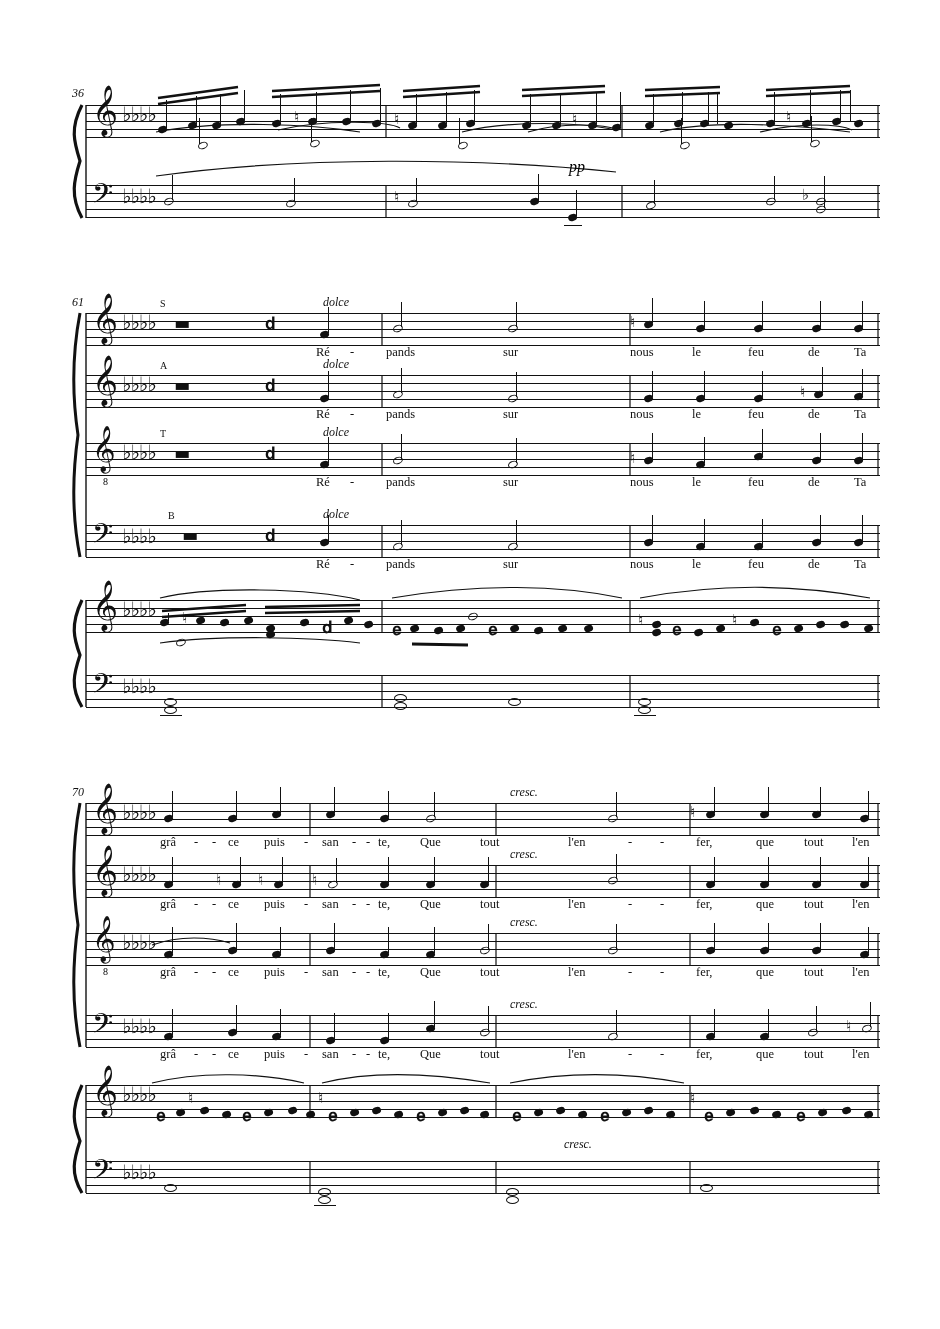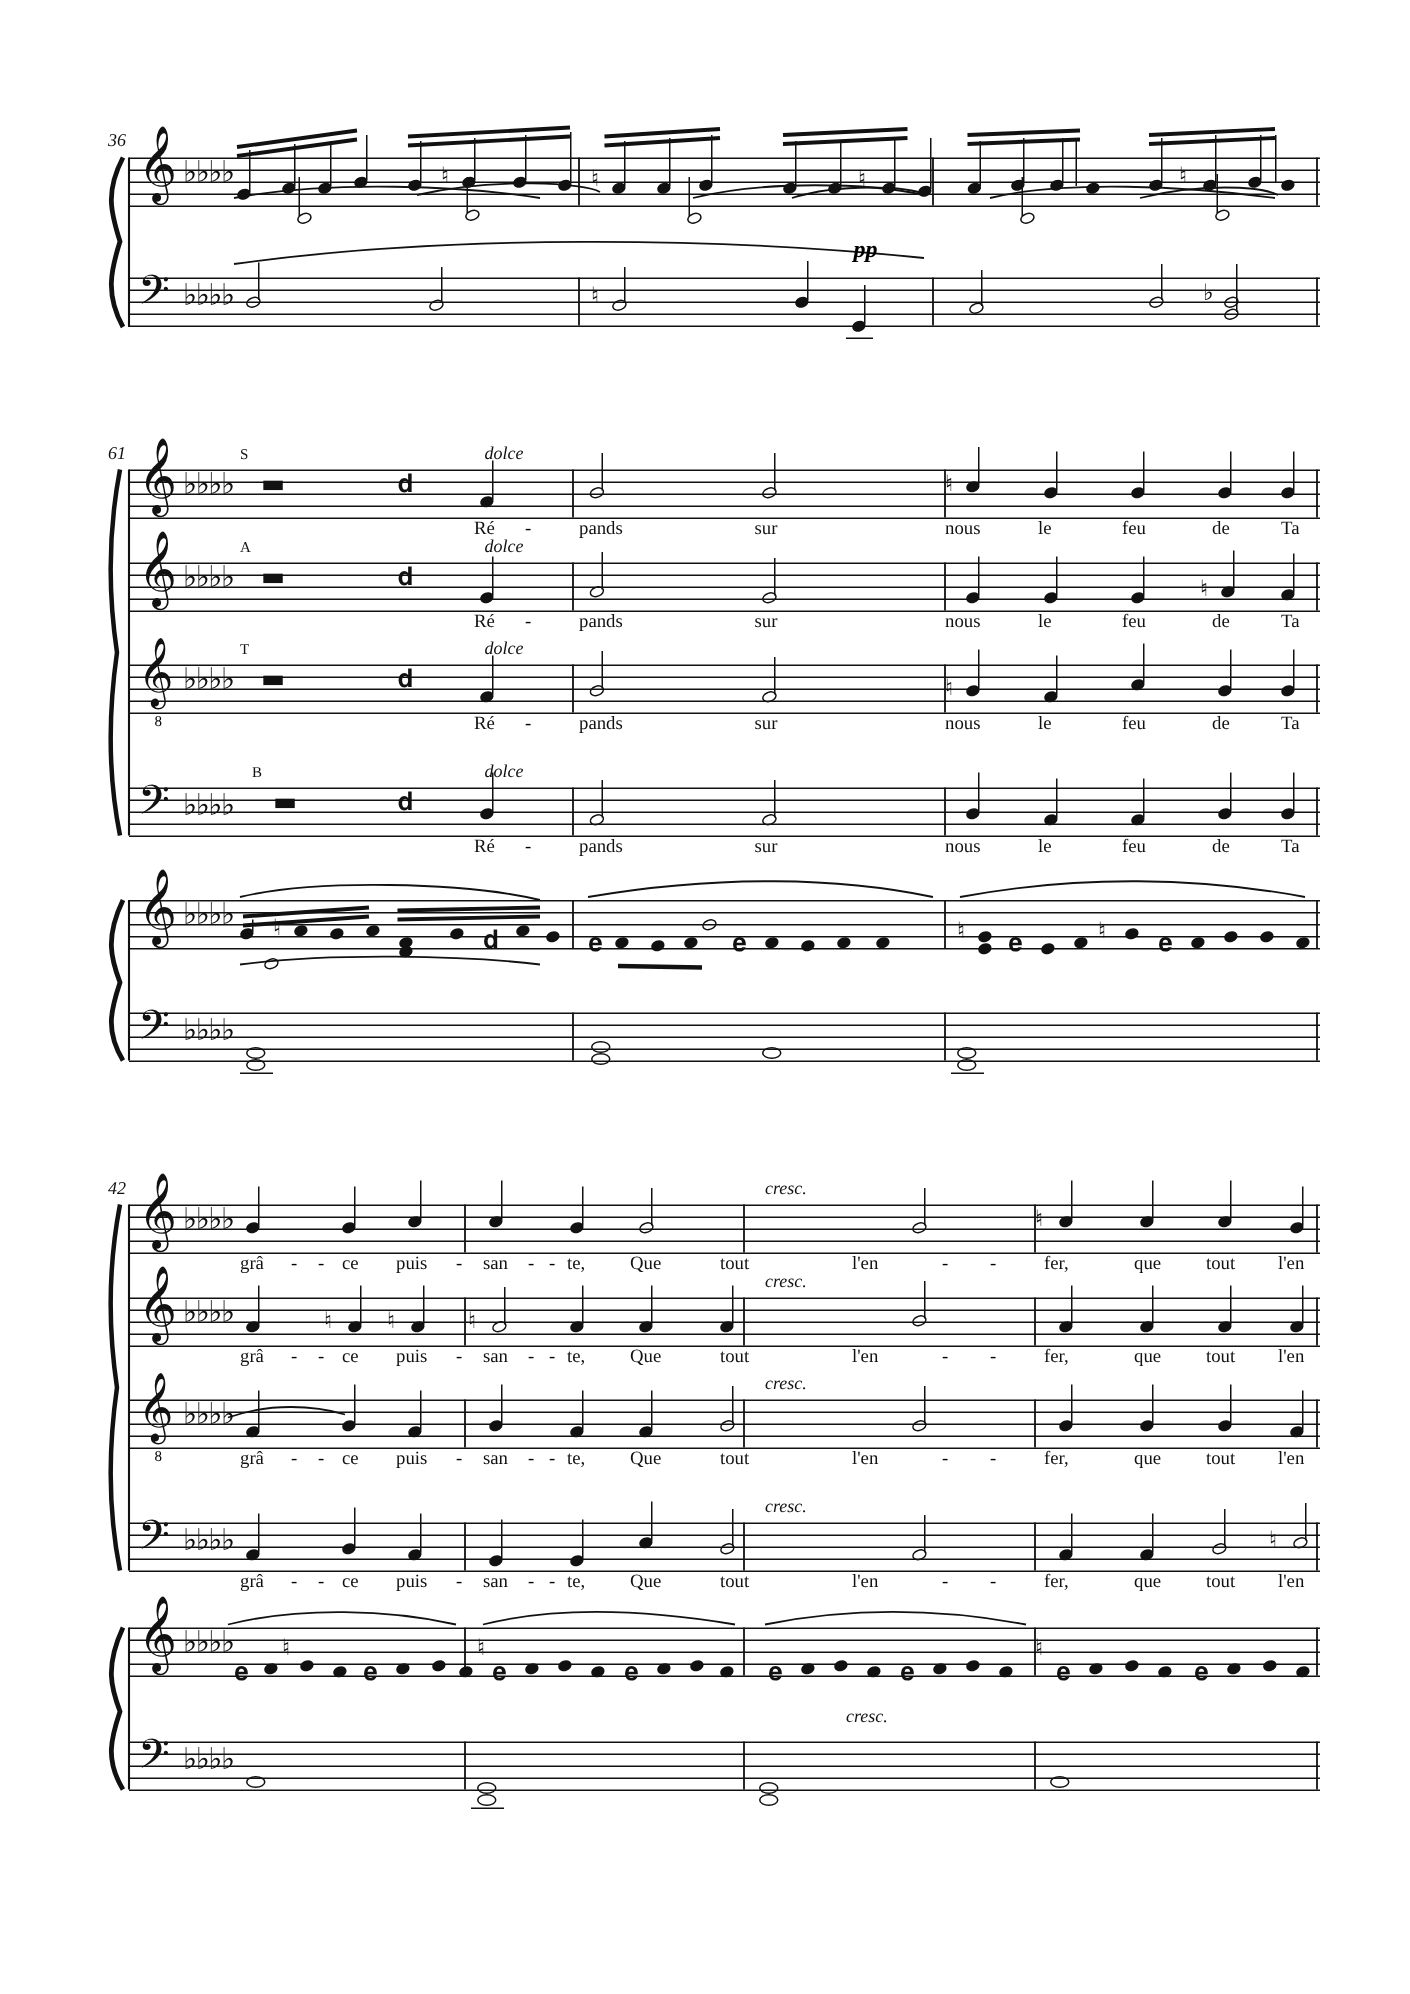--- a/index.html
+++ b/index.html
@@ -41,21 +41,21 @@
   }
   .voicelabel {
     position: absolute;
     font-size: 10px;
     font-family: "Liberation Serif", serif;
     color: #111;
   }
   .dynamic {
     position: absolute;
     font-style: italic;
-    font-weight: bold;
+    font-weight: normal;
     font-family: "Liberation Serif", serif;
     font-size: 16px;
     text-align: center;
   }
   .expr {
     position: absolute;
     font-style: italic;
     font-family: "Liberation Serif", serif;
     font-size: 12px;
     color: #111;
@@ -556,21 +556,21 @@
     <div class="whole" style="left:334px; top:399px;"></div>
     <div class="whole" style="left:334px; top:407px;"></div>
     <div class="whole" style="left:448px; top:403px;"></div>
     <div class="whole" style="left:578px; top:403px;"></div>
     <div class="whole" style="left:578px; top:411px;"></div>
     <div class="ledger" style="left:574px; top:420px; width:22px;"></div>
   </div>
 
   <div class="system" style="left:60px; top:785px; width:820px; height:420px;">
 
-    <div class="measnum" style="left:12px; top:0px;">42</div>
+    <div class="measnum" style="left:12px; top:0px;">70</div>
 
     <svg class="slurs" width="830" height="425">
       <path d="M26,18 L26,262" stroke="#111" stroke-width="1.4" fill="none"></path>
       <path d="M20,18 C12,60 12,100 18,140 C12,182 12,222 20,262" stroke="#111" stroke-width="3" fill="none"></path>
       <path d="M22,300 C10,326 14,340 20,356 C14,374 10,388 22,408" stroke="#111" stroke-width="3.2" fill="none"></path>
       <line x1="26" y1="300" x2="26" y2="408" stroke="#111" stroke-width="1.4"></line>
       <g stroke="#111" stroke-width="1.2">
         <line x1="250" y1="18" x2="250" y2="50"></line>
           <line x1="250" y1="80" x2="250" y2="112"></line>
         <line x1="250" y1="148" x2="250" y2="180"></line>

